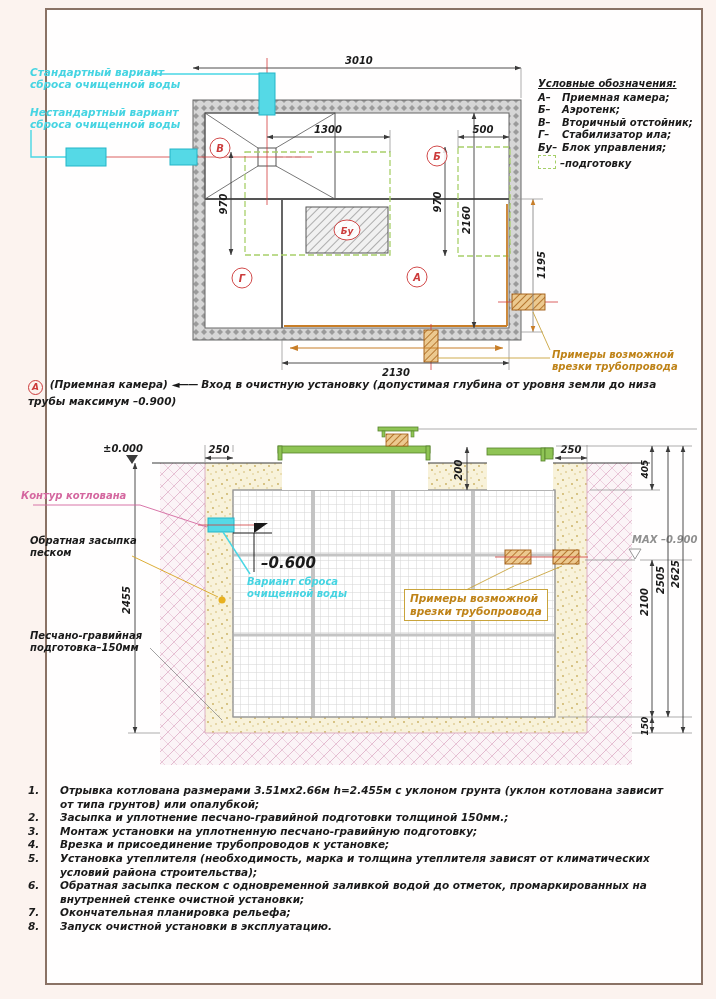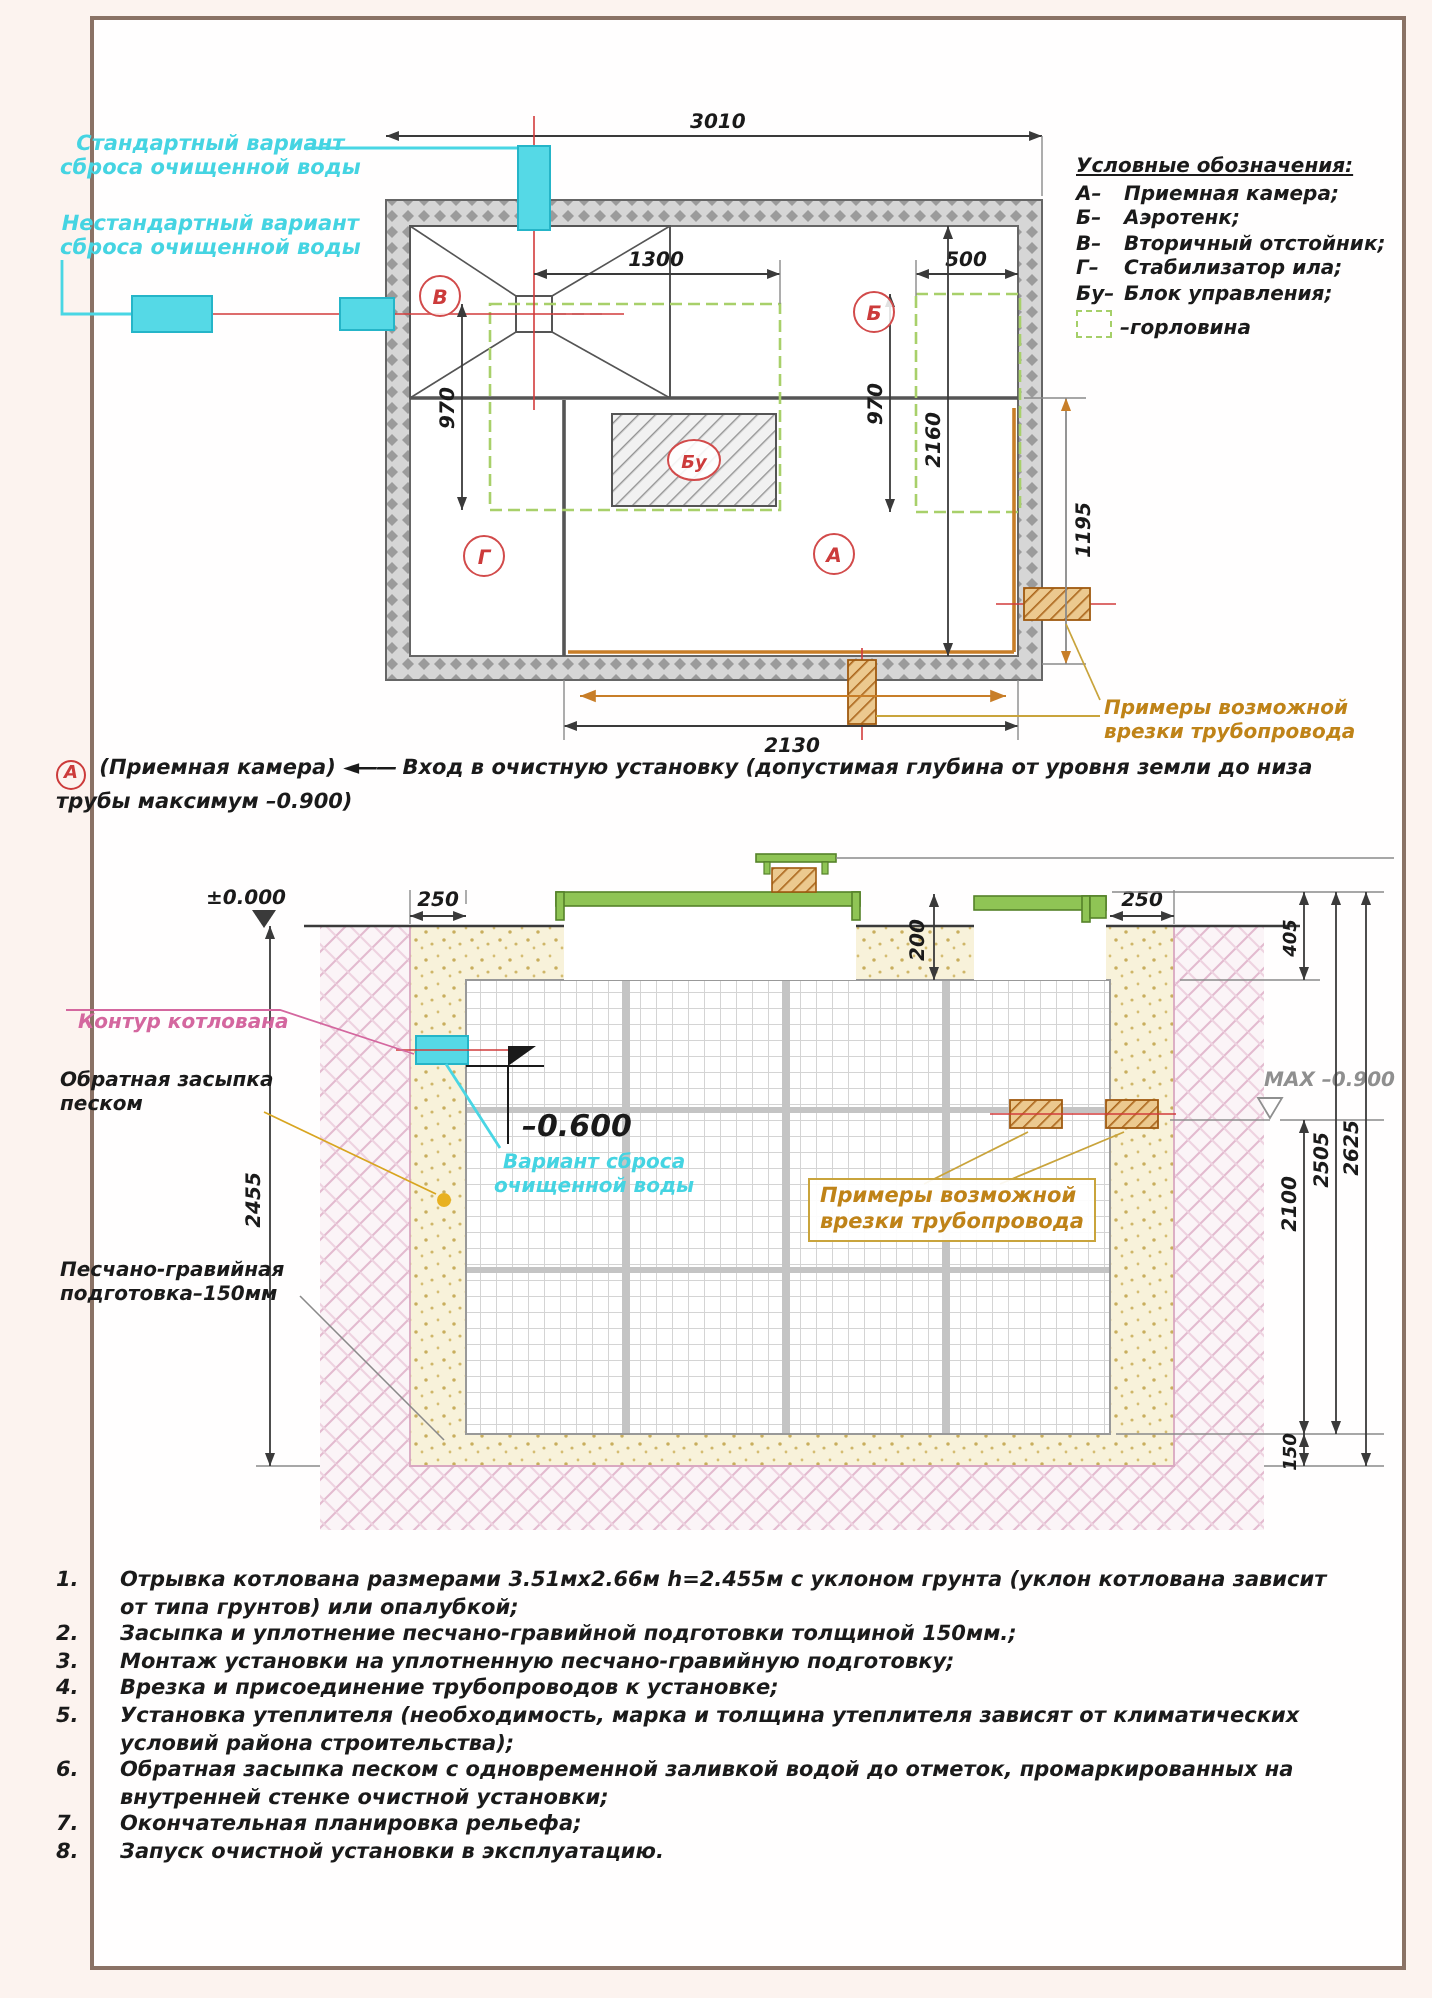--- a/index.html
+++ b/index.html
@@ -14,21 +14,21 @@
   svg text.gray{fill:#8f8f8f;}
   svg text.big{font-size:15px;}
   svg text.sm{font-size:9px;}
   line.dim,path.dim{stroke:#3a3a3a;stroke-width:0.9;}
   line.ext{stroke:#8a8a8a;stroke-width:0.7;}
   line.redln{stroke:#d23b3b;stroke-width:0.8;}
   line.cyln,polyline.cyln{stroke:#49d6e4;stroke-width:1.4;fill:none;}
   line.orgln{stroke:#c87e28;stroke-width:1.8;}
   line.orgthin{stroke:#c9a43c;stroke-width:0.9;}
   .lab{position:absolute;font-style:italic;font-weight:bold;color:#1a1a1a;}
-  .cyan{color:#45d4e2;text-align:center;}
+  .cyan{color:#45d4e2;}
   .orange{color:#bf8318;}
   .magenta{color:#d4679f;}
   .title-block{left:330px;top:34px;width:220px;text-align:center;font-size:11px;line-height:12px;}
   .legend{left:538px;top:78px;width:162px;font-size:10px;line-height:12.6px;}
   .legend .lt{text-decoration:underline;margin-bottom:1px;}
   .legend .row{white-space:nowrap;}
   .legend .k{display:inline-block;width:24px;}
   .gorl-sq{display:inline-block;width:16px;height:12px;border:1.5px dashed #a5cf68;
            vertical-align:-2px;margin-right:4px;}
   .cylab{font-size:10.5px;line-height:12px;}
@@ -272,21 +272,21 @@
   </svg>
 
 
   <div class="lab legend">
     <div class="lt">Условные обозначения:</div>
     <div class="row"><span class="k">А–</span><span>Приемная камера;</span></div>
     <div class="row"><span class="k">Б–</span><span>Аэротенк;</span></div>
     <div class="row"><span class="k">В–</span><span>Вторичный отстойник;</span></div>
     <div class="row"><span class="k">Г–</span><span>Стабилизатор ила;</span></div>
     <div class="row"><span class="k">Бу–</span><span>Блок управления;</span></div>
-    <div class="row"><span class="gorl-sq"></span><span>–горловина</span></div>
+    <div class="row"><span class="gorl-sq"></span><span>–подготовку</span></div>
   </div>
 
   <div class="lab cyan cylab" style="left:30px;top:66px;">
     <div>Стандартный вариант</div>
     <div>сброса очищенной воды</div>
   </div>
   <div class="lab cyan cylab" style="left:30px;top:106px;">
     <div>Нестандартный вариант</div>
     <div>сброса очищенной воды</div>
   </div>
@@ -298,21 +298,21 @@
 
   <div class="lab notes">
     <div class="note">
       <span class="ncirc">А</span>
       <span>(Приемная камера)</span>
       <span class="narr">◄——</span>
       <span>Вход в очистную установку (допустимая глубина от уровня земли до низа трубы максимум –0.900)</span>
     </div>
   </div>
 
-  <div class="lab magenta sm10" style="left:39px;top:490px;margin-top:16px;">Контур котлована</div>
+  <div class="lab magenta sm10" style="left:21px;top:490px;">Контур котлована</div>
   <div class="lab sm10" style="left:30px;top:535px;">
     <div>Обратная засыпка</div>
     <div>песком</div>
   </div>
   <div class="lab sm10" style="left:30px;top:630px;">
     <div>Песчано-гравийная</div>
     <div>подготовка–150мм</div>
   </div>
   <div class="lab cyan sm10" style="left:247px;top:576px;">
     <div>Вариант сброса</div>

